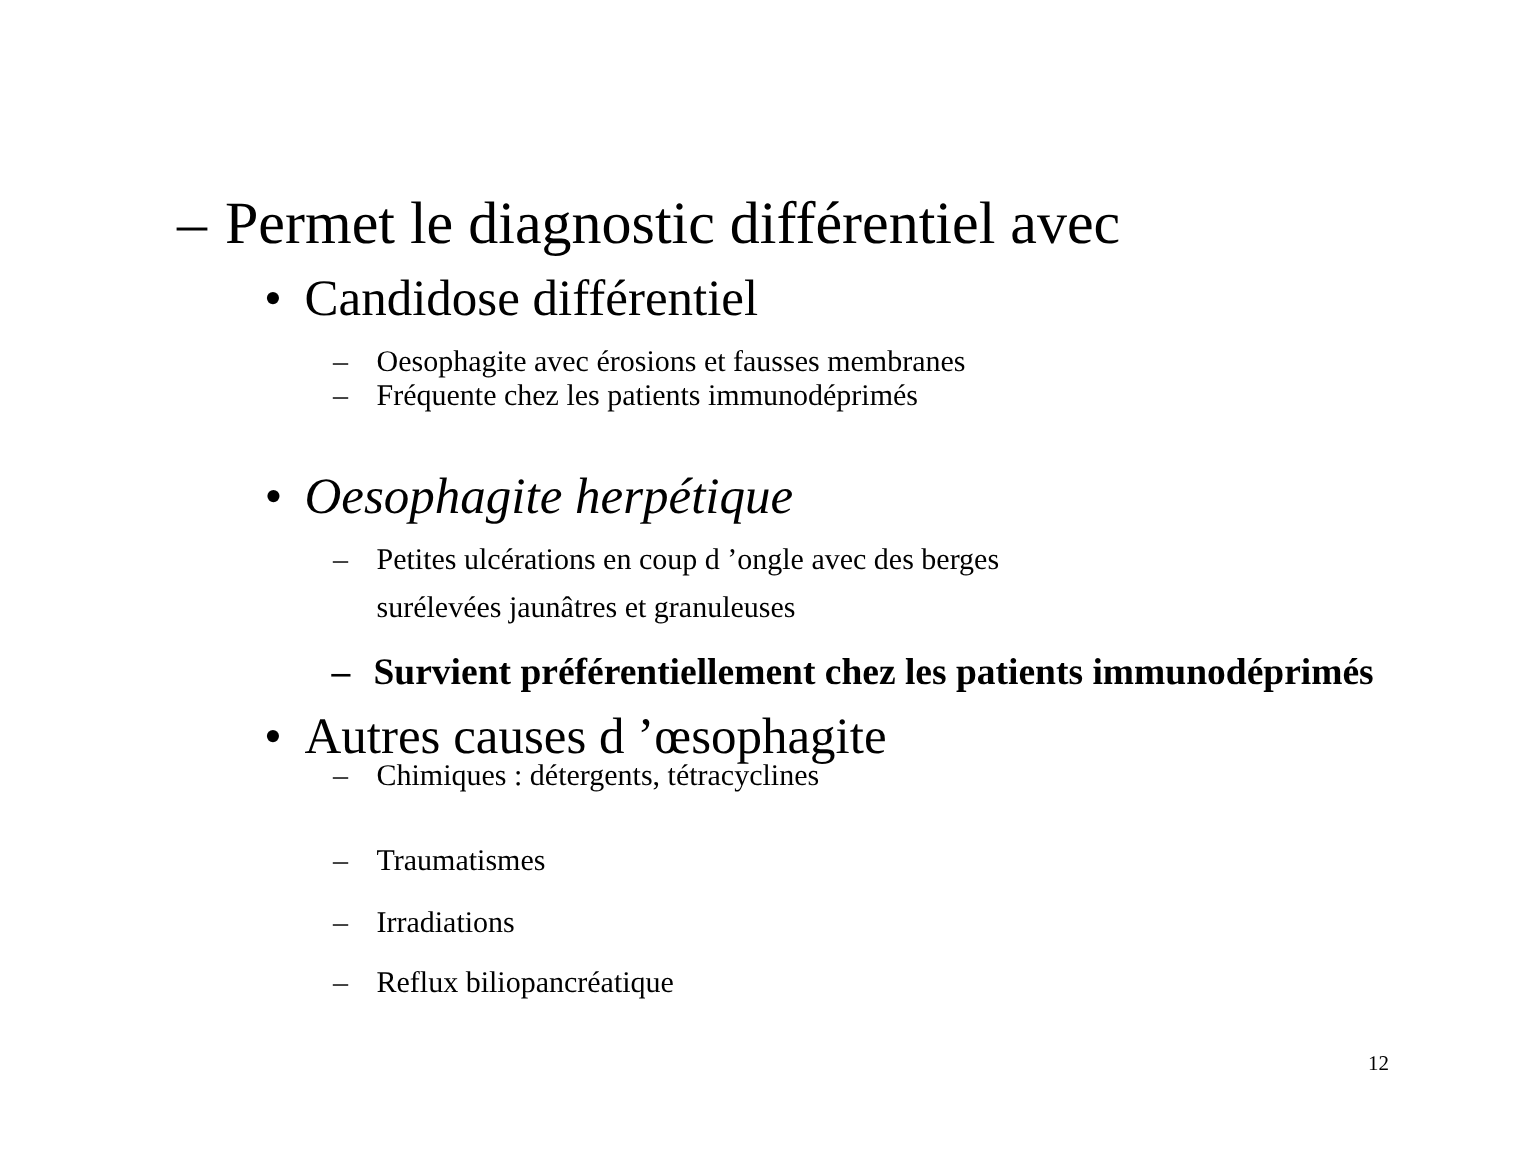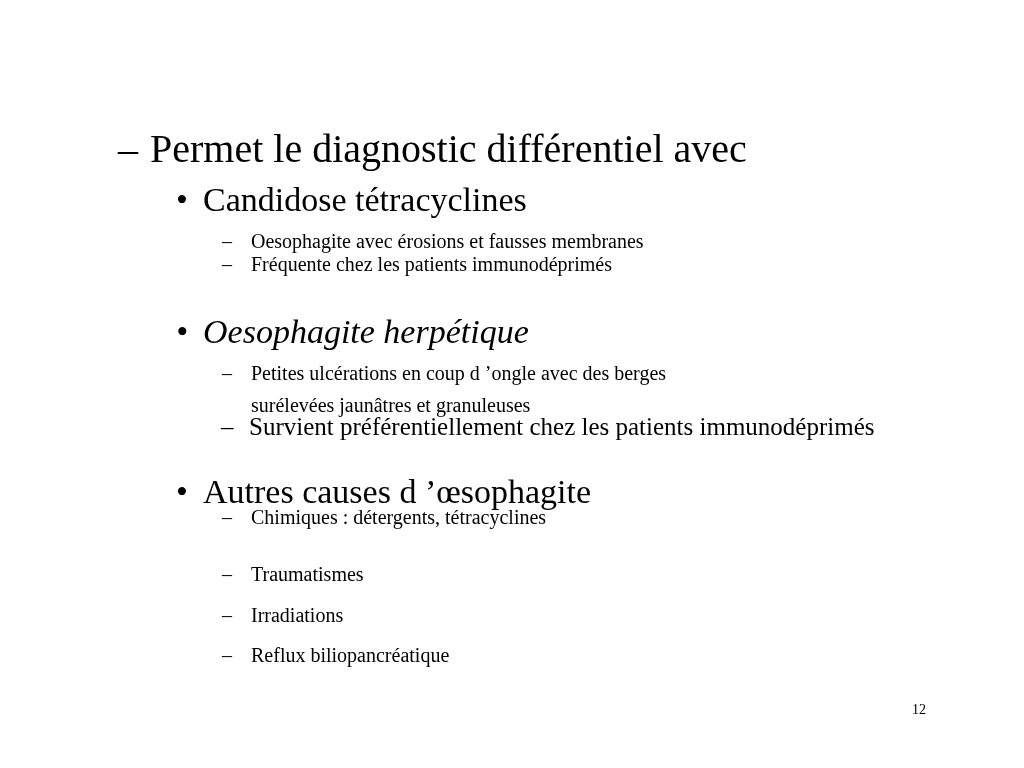--- a/index.html
+++ b/index.html
@@ -33,21 +33,21 @@
 </head>
 <body>
 
 <div class="slide">
 
   <div class="line lv1" style="left:118px; top:125px;">
     <span class="marker">–</span><span>Permet le diagnostic différentiel avec</span>
   </div>
 
   <div class="line lv2" style="left:176px; top:180px;">
-    <span class="marker">•</span><span>Candidose tétracyclines</span>
+    <span class="marker">•</span><span>Candidose différentiel</span>
   </div>
 
   <div class="line lv3" style="left:222px; top:229px;">
     <span class="marker">–</span><span>Oesophagite avec érosions et fausses membranes</span>
   </div>
 
   <div class="line lv3" style="left:222px; top:252px;">
     <span class="marker">–</span><span>Fréquente chez les patients immunodéprimés</span>
   </div>
 
@@ -55,21 +55,21 @@
     <span class="marker">•</span><span>Oesophagite herpétique</span>
   </div>
 
   <div class="line lv3" style="left:222px; top:361px;">
     <span class="marker">–</span><span>Petites ulcérations en coup d ’ongle avec des berges</span>
   </div>
   <div class="line lv3" style="left:251px; top:393px;">
     <span>surélevées jaunâtres et granuleuses</span>
   </div>
 
-  <div class="line lv3s" style="left:221px; top:412px;">
+  <div class="line lv3s" style="left:221px; top:434px;font-weight:bold;">
     <span class="marker">–</span><span>Survient préférentiellement chez les patients immunodéprimés</span>
   </div>
 
   <div class="line lv2" style="left:176px; top:472px;">
     <span class="marker">•</span><span>Autres causes d ’œsophagite</span>
   </div>
 
   <div class="line lv3" style="left:222px; top:505px;">
     <span class="marker">–</span><span>Chimiques : détergents, tétracyclines</span>
   </div>

